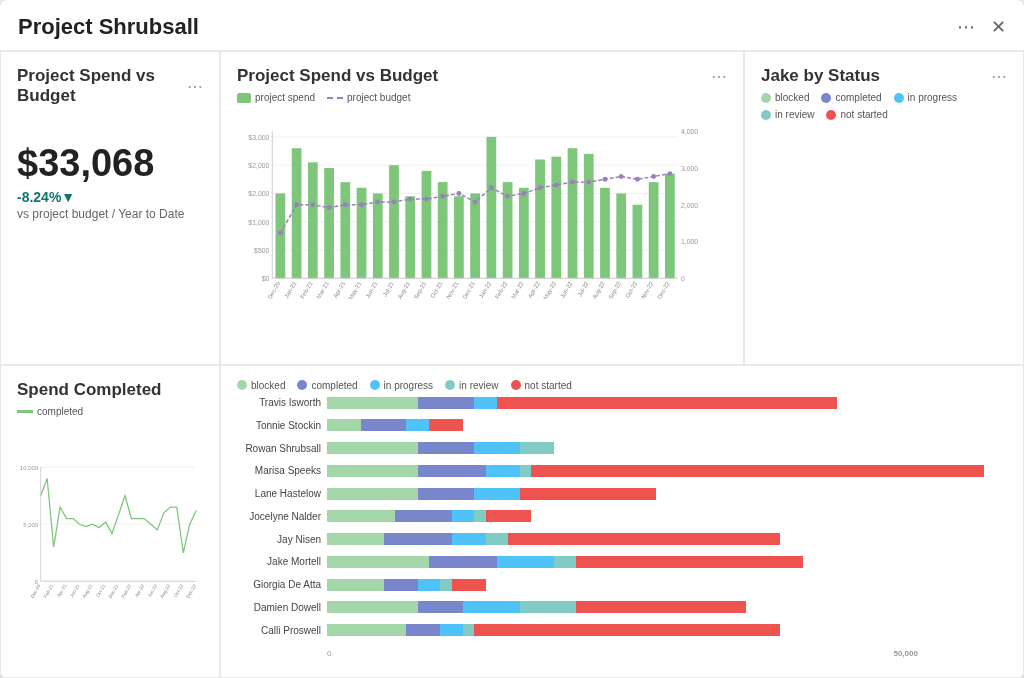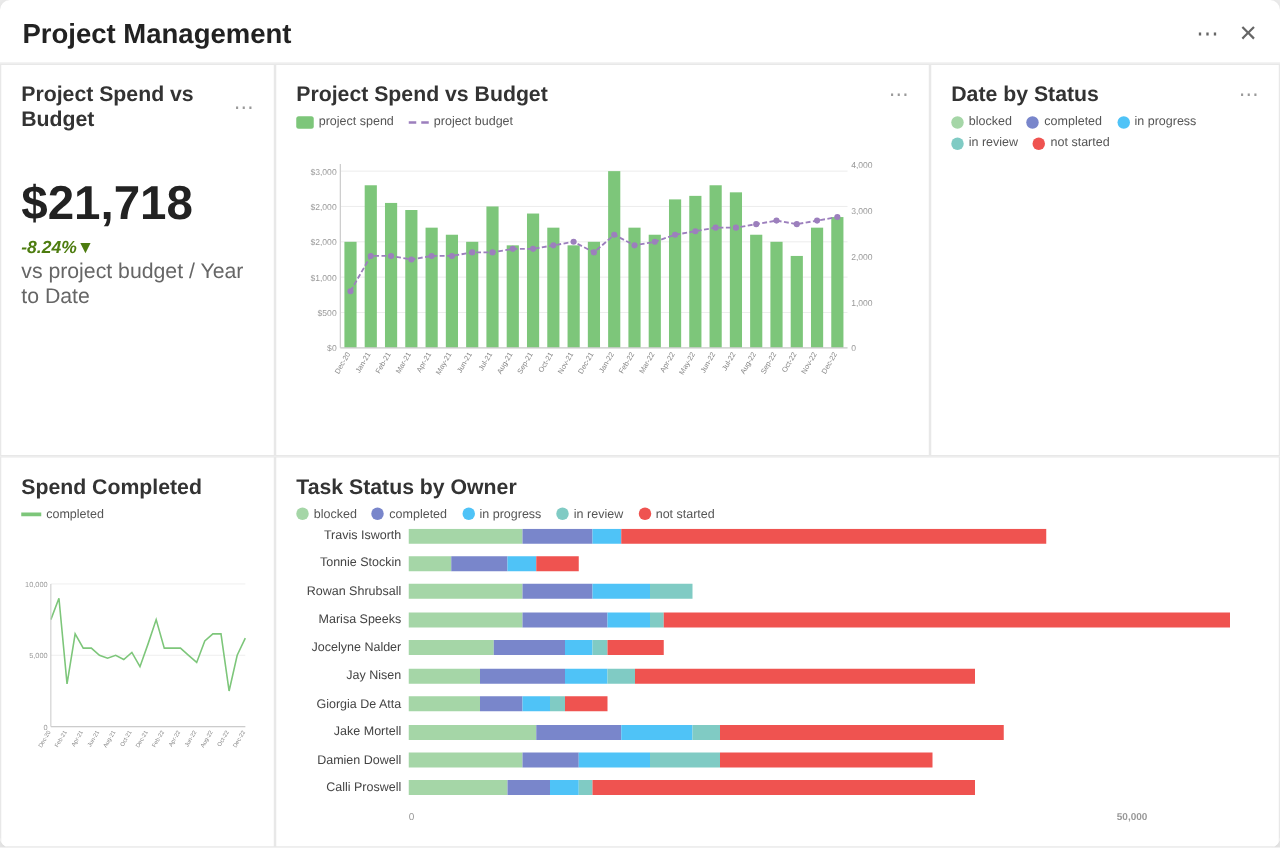--- a/index.html
+++ b/index.html
@@ -15,22 +15,22 @@
     .card-spend-kpi { grid-column: 1; grid-row: 1; }
     .card-spend-chart { grid-column: 2; grid-row: 1; }
     .card-tasks-status { grid-column: 3; grid-row: 1; }
     .card-tasks-completed { grid-column: 1 / 2; grid-row: 2; }
     .card-task-owner { grid-column: 2 / 4; grid-row: 2; }
 
     .card-header { display: flex; align-items: center; justify-content: space-between; margin-bottom: 6px; }
     .card-title { font-size: 17px; font-weight: 600; color: #333; }
     .card-menu { font-size: 16px; color: #999; cursor: pointer; }
     .kpi-value { font-size: 38px; font-weight: 700; color: #222; margin-top: 30px; }
-    .kpi-delta { font-size: 14px; color: #4d7c0f; font-weight: 600; margin-top: 4px; font-style: italic; }
-    .kpi-label { font-size: 17px; color: #666; margin-top: 2px; }
+    .kpi-delta { font-size: 14px; color: #0f766e; font-weight: 600; margin-top: 4px; }
+    .kpi-label { font-size: 12px; color: #666; margin-top: 2px; }
 
     
     .legend { display: flex; flex-wrap: wrap; gap: 6px 12px; margin-bottom: 6px; }
     .legend-item { display: flex; align-items: center; gap: 4px; font-size: 10px; color: #555; }
     .legend-dot { width: 10px; height: 10px; border-radius: 50%; flex-shrink: 0; }
     .legend-line { width: 16px; height: 3px; flex-shrink: 0; }
     .legend-dash { width: 16px; height: 2px; border-top: 2px dashed; flex-shrink: 0; }
 
     
     .chart-area { flex: 1; position: relative; }
@@ -44,35 +44,35 @@
     .owner-row { display: flex; align-items: center; margin-bottom: 3px; }
     .owner-name { font-size: 10px; color: #444; width: 90px; text-align: right; padding-right: 6px; flex-shrink: 0; white-space: nowrap; }
     .owner-bar { display: flex; height: 12px; flex: 1; }
     .owner-segment { height: 100%; }
   </style>
 </head>
 <body>
 
 <div class="window">
   <div class="title-bar">
-    <h1>Project Management</h1>
+    <h1>Project Shrubsall</h1>
     <div class="title-bar-actions">
       <span>⋯</span>
       <span>✕</span>
     </div>
   </div>
 
   <div class="dashboard">
 
     <div class="card card-spend-kpi">
       <div class="card-header">
         <span class="card-title">Project Spend vs Budget</span>
         <span class="card-menu">⋯</span>
       </div>
-      <div class="kpi-value">$21,718</div>
+      <div class="kpi-value">$33,068</div>
       <div class="kpi-delta">-8.24%▼</div>
       <div class="kpi-label">vs project budget / Year to Date</div>
     </div>
 
     <div class="card card-spend-chart">
       <div class="card-header">
         <span class="card-title">Project Spend vs Budget</span>
         <span class="card-menu">⋯</span>
       </div>
       <div class="legend">
@@ -181,21 +181,21 @@
             <text x="425.15999999999997" y="165" text-anchor="end" font-size="6" fill="#888" transform="rotate(-60,425.15999999999997,165)">Nov-22</text>
             <text x="441.7199999999999" y="165" text-anchor="end" font-size="6" fill="#888" transform="rotate(-60,441.7199999999999,165)">Dec-22</text>
             <line x1="36" y1="10" x2="36" y2="160" stroke="#ccc" stroke-width="1"></line>
             <line x1="36" y1="160" x2="450" y2="160" stroke="#ccc" stroke-width="1"></line>
           </svg>
       </div>
     </div>
 
     <div class="card card-tasks-status">
       <div class="card-header">
-        <span class="card-title">Date by Status</span>
+        <span class="card-title">Jake by Status</span>
         <span class="card-menu">⋯</span>
       </div>
       <div class="legend">
         <div class="legend-item">
           <div class="legend-dot" style="background:#a5d6a7;"></div>
           <span>blocked</span>
         </div>
         <div class="legend-item">
           <div class="legend-dot" style="background:#7986cb;"></div>
           <span>completed</span>
@@ -247,23 +247,20 @@
             <text x="181.33333333333334" y="150" text-anchor="end" font-size="5.5" fill="#888" transform="rotate(-60,181.33333333333334,150)">Aug-22</text>
             <text x="196.66666666666669" y="150" text-anchor="end" font-size="5.5" fill="#888" transform="rotate(-60,196.66666666666669,150)">Oct-22</text>
             <text x="212" y="150" text-anchor="end" font-size="5.5" fill="#888" transform="rotate(-60,212,150)">Dec-22</text>
             <line x1="28" y1="10" x2="28" y2="145" stroke="#ccc" stroke-width="1"></line>
             <line x1="28" y1="145" x2="212" y2="145" stroke="#ccc" stroke-width="1"></line>
           </svg>
       </div>
     </div>
 
     <div class="card card-task-owner">
-      <div class="card-header">
-        <span class="card-title">Task Status by Owner</span>
-      </div>
       <div class="legend">
         <div class="legend-item">
           <div class="legend-dot" style="background:#a5d6a7;"></div>
           <span>blocked</span>
         </div>
         <div class="legend-item">
           <div class="legend-dot" style="background:#7986cb;"></div>
           <span>completed</span>
         </div>
         <div class="legend-item">
@@ -315,60 +312,70 @@
       <div class="owner-name">Marisa Speeks</div>
       <div class="owner-bar">
         <div class="owner-segment" style="width:13.33%;background:#a5d6a7;"></div>
         <div class="owner-segment" style="width:10.00%;background:#7986cb;"></div>
         <div class="owner-segment" style="width:5.00%;background:#4fc3f7;"></div>
         <div class="owner-segment" style="width:1.67%;background:#80cbc4;"></div>
         <div class="owner-segment" style="width:66.67%;background:#ef5350;"></div>
       </div>
     </div>
             <div class="owner-row">
+      <div class="owner-name">Lane Hastelow</div>
+      <div class="owner-bar">
+        <div class="owner-segment" style="width:13.33%;background:#a5d6a7;"></div>
+        <div class="owner-segment" style="width:8.33%;background:#7986cb;"></div>
+        <div class="owner-segment" style="width:6.67%;background:#4fc3f7;"></div>
+        <div class="owner-segment" style="width:0.00%;background:#80cbc4;"></div>
+        <div class="owner-segment" style="width:20.00%;background:#ef5350;"></div>
+      </div>
+    </div>
+            <div class="owner-row">
       <div class="owner-name">Jocelyne Nalder</div>
       <div class="owner-bar">
         <div class="owner-segment" style="width:10.00%;background:#a5d6a7;"></div>
         <div class="owner-segment" style="width:8.33%;background:#7986cb;"></div>
         <div class="owner-segment" style="width:3.33%;background:#4fc3f7;"></div>
         <div class="owner-segment" style="width:1.67%;background:#80cbc4;"></div>
         <div class="owner-segment" style="width:6.67%;background:#ef5350;"></div>
       </div>
     </div>
             <div class="owner-row">
       <div class="owner-name">Jay Nisen</div>
       <div class="owner-bar">
         <div class="owner-segment" style="width:8.33%;background:#a5d6a7;"></div>
         <div class="owner-segment" style="width:10.00%;background:#7986cb;"></div>
         <div class="owner-segment" style="width:5.00%;background:#4fc3f7;"></div>
         <div class="owner-segment" style="width:3.33%;background:#80cbc4;"></div>
         <div class="owner-segment" style="width:40.00%;background:#ef5350;"></div>
       </div>
     </div>
             <div class="owner-row">
+      <div class="owner-name">Jake Mortell</div>
+      <div class="owner-bar">
+        <div class="owner-segment" style="width:15.00%;background:#a5d6a7;"></div>
+        <div class="owner-segment" style="width:10.00%;background:#7986cb;"></div>
+        <div class="owner-segment" style="width:8.33%;background:#4fc3f7;"></div>
+        <div class="owner-segment" style="width:3.33%;background:#80cbc4;"></div>
+        <div class="owner-segment" style="width:33.33%;background:#ef5350;"></div>
+      </div>
+    </div>
+            <div class="owner-row">
       <div class="owner-name">Giorgia De Atta</div>
       <div class="owner-bar">
         <div class="owner-segment" style="width:8.33%;background:#a5d6a7;"></div>
         <div class="owner-segment" style="width:5.00%;background:#7986cb;"></div>
         <div class="owner-segment" style="width:3.33%;background:#4fc3f7;"></div>
         <div class="owner-segment" style="width:1.67%;background:#80cbc4;"></div>
         <div class="owner-segment" style="width:5.00%;background:#ef5350;"></div>
       </div>
     </div>
             <div class="owner-row">
-      <div class="owner-name">Jake Mortell</div>
-      <div class="owner-bar">
-        <div class="owner-segment" style="width:15.00%;background:#a5d6a7;"></div>
-        <div class="owner-segment" style="width:10.00%;background:#7986cb;"></div>
-        <div class="owner-segment" style="width:8.33%;background:#4fc3f7;"></div>
-        <div class="owner-segment" style="width:3.33%;background:#80cbc4;"></div>
-        <div class="owner-segment" style="width:33.33%;background:#ef5350;"></div>
-      </div>
-    </div>
-            <div class="owner-row">
       <div class="owner-name">Damien Dowell</div>
       <div class="owner-bar">
         <div class="owner-segment" style="width:13.33%;background:#a5d6a7;"></div>
         <div class="owner-segment" style="width:6.67%;background:#7986cb;"></div>
         <div class="owner-segment" style="width:8.33%;background:#4fc3f7;"></div>
         <div class="owner-segment" style="width:8.33%;background:#80cbc4;"></div>
         <div class="owner-segment" style="width:25.00%;background:#ef5350;"></div>
       </div>
     </div>
             <div class="owner-row">

